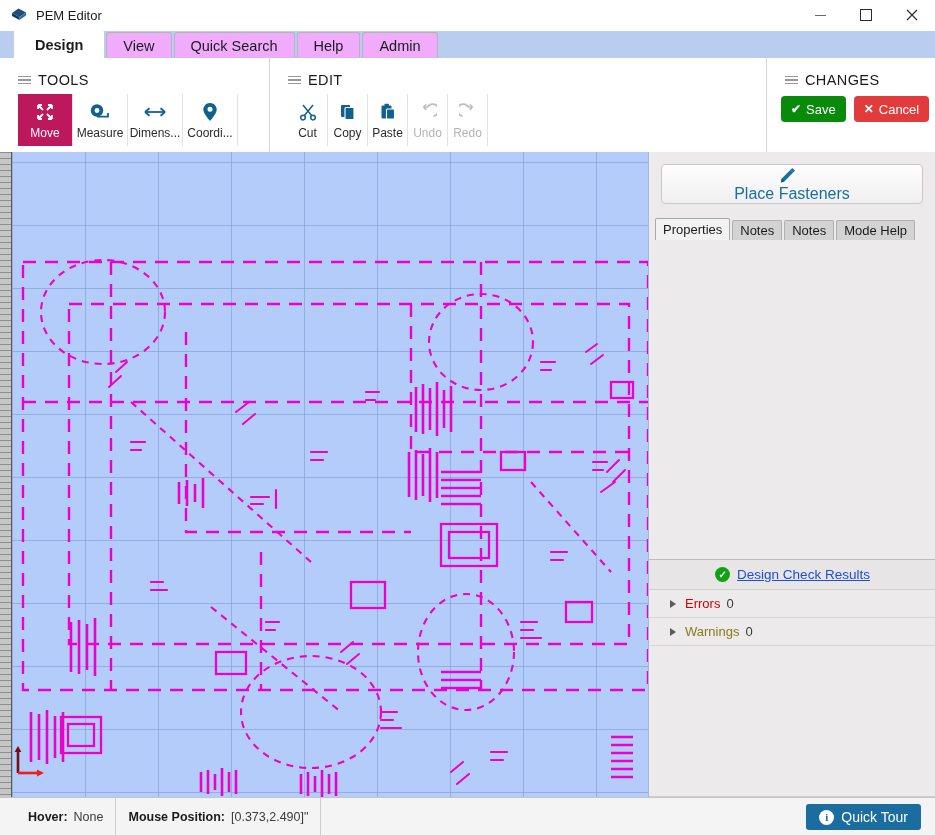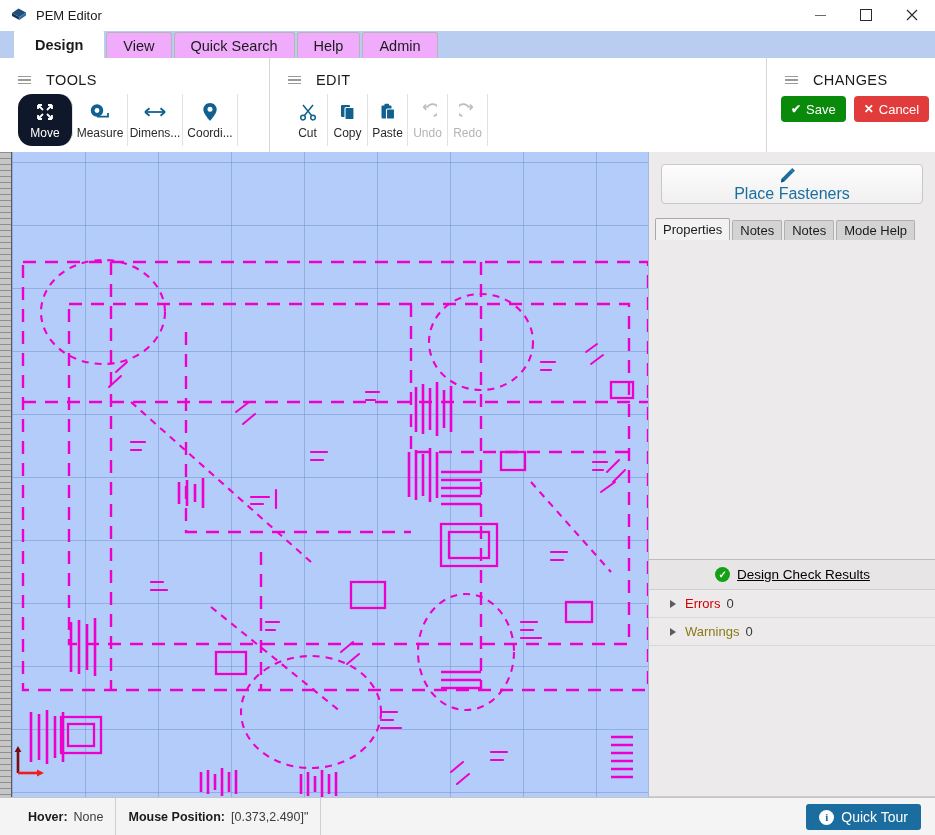--- a/index.html
+++ b/index.html
@@ -32,35 +32,35 @@
   .tab.active{background:#ffffff;border-color:#ffffff;font-weight:bold;height:28px;line-height:28px;
     padding:0 20px;}
 
   
   .ribbon{position:absolute;left:0;top:58px;width:935px;height:94px;background:#ffffff;}
   .rgroup{position:absolute;top:0;height:94px;box-sizing:border-box;}
   .rgroup.sep{border-right:1px solid #d7d7d7;}
   .g-tools{left:0;width:270px;}
   .g-edit{left:270px;width:497px;}
   .g-changes{left:767px;width:168px;}
-  .ghead{display:flex;align-items:center;height:24px;margin:10px 0 2px 18px;gap:8px;}
+  .ghead{display:flex;align-items:center;height:24px;margin:10px 0 2px 18px;}
   .hamb{width:13px;height:9px;margin-right:7px;position:relative;flex:0 0 auto;}
   .hamb i{position:absolute;left:0;width:13px;height:1.4px;background:#9a9a9a;display:block;}
   .hamb i:nth-child(1){top:0;}
   .hamb i:nth-child(2){top:3.7px;}
   .hamb i:nth-child(3){top:7.4px;}
   .ghead span{font-size:14.5px;color:#1b1b1b;letter-spacing:.4px;}
 
   .btnrow{display:flex;align-items:flex-start;margin-left:18px;}
   .rbtn{width:55px;height:52px;display:flex;flex-direction:column;align-items:center;
     justify-content:flex-start;padding-top:6px;box-sizing:border-box;color:#1b5e8c;
     border-right:1px solid #e2e2e2;}
   .rbtn .ico{height:24px;display:flex;align-items:center;justify-content:center;color:#10618f;}
   .rbtn .lbl{font-size:12px;color:#2a2a2a;margin-top:3px;line-height:12px;}
-  .rbtn.active{background:#0f172a;border-radius:14px;}
+  .rbtn.active{background:#be185d;}
   .rbtn.active .ico{color:#ffffff;}
   .rbtn.active .lbl{color:#ffffff;}
   .rbtn.disabled .ico{color:#bdbdbd;}
   .rbtn.disabled .lbl{color:#b4b4b4;}
   .rbtn.narrow{width:40px;}
 
   .chgbtns{display:flex;margin-left:14px;margin-top:4px;}
   .pillbtn{height:26px;border-radius:4px;display:flex;align-items:center;padding:0 10px;
     color:#fff;font-size:13px;margin-right:8px;}
   .pillbtn .pi{margin-right:5px;font-size:12px;font-weight:bold;}
@@ -99,21 +99,21 @@
   .searchbox{width:100%;height:24px;box-sizing:border-box;border:1px solid #bcbcbc;
     background:#fff;padding:0 7px;font-size:13px;color:#333;font-family:"Liberation Sans",sans-serif;}
   .searchbox::placeholder{color:#9a9a9a;}
   .propbody{position:absolute;left:7px;top:122px;width:273px;height:280px;background:#eceaea;}
 
   .dcr{position:absolute;left:0;bottom:0;width:287px;}
   .dcr-head{height:29px;background:#e7e5e5;border-top:1px solid #bdbdbd;border-bottom:1px solid #cfcfcf;
     display:flex;align-items:center;justify-content:center;}
   .dcr-head .chk{width:15px;height:15px;border-radius:50%;background:#14a014;color:#fff;
     display:flex;align-items:center;justify-content:center;font-size:10px;margin-right:7px;font-weight:bold;}
-  .dcr-head a{color:#000000;font-size:13.5px;text-decoration:underline;}
+  .dcr-head a{color:#1d4ed8;font-size:13.5px;text-decoration:underline;}
   .dcr-row{height:27px;background:#eceaea;border-bottom:1px solid #d9d7d7;display:flex;align-items:center;
     padding-left:21px;}
   .tri{width:0;height:0;border-left:6px solid #5c5c5c;border-top:4.5px solid transparent;
     border-bottom:4.5px solid transparent;margin-right:9px;}
   .dcr-row .nm{font-size:13px;margin-right:6px;}
   .dcr-row .ct{font-size:13px;color:#3a3a3a;}
   .nm.err{color:#d40000;}
   .nm.warn{color:#8a7a18;}
   .dcr-filler{height:150px;background:#eceaea;border-bottom:1px solid #cdcdcd;}
 

